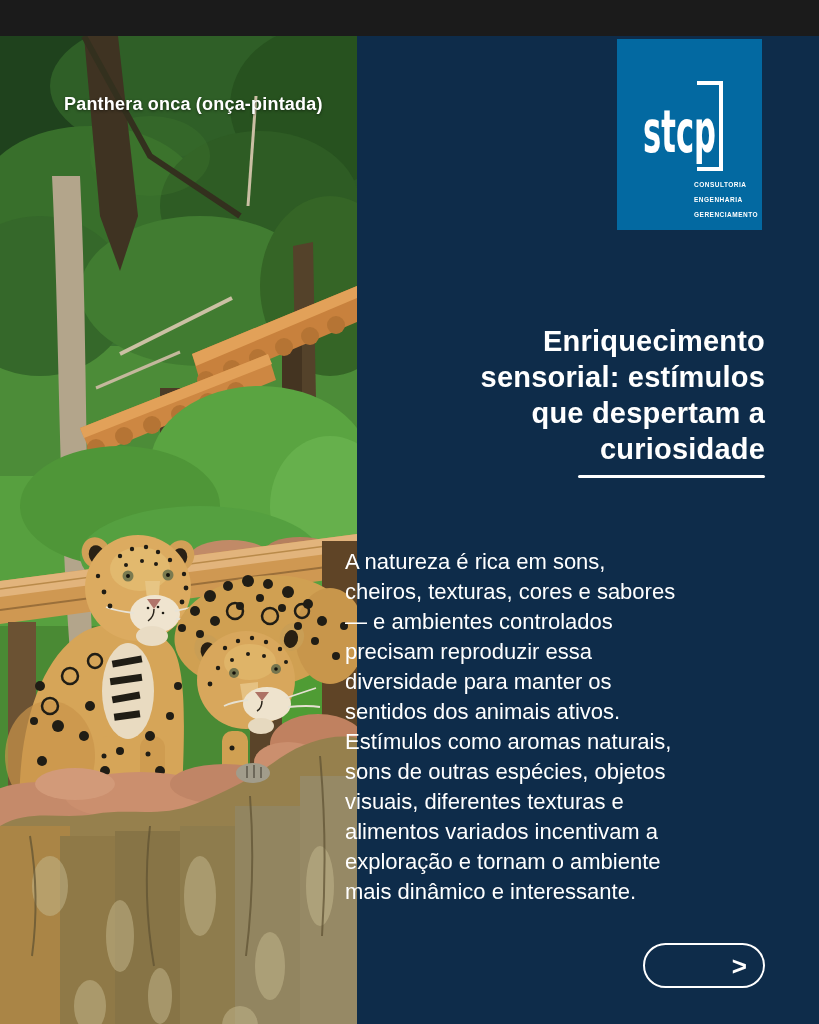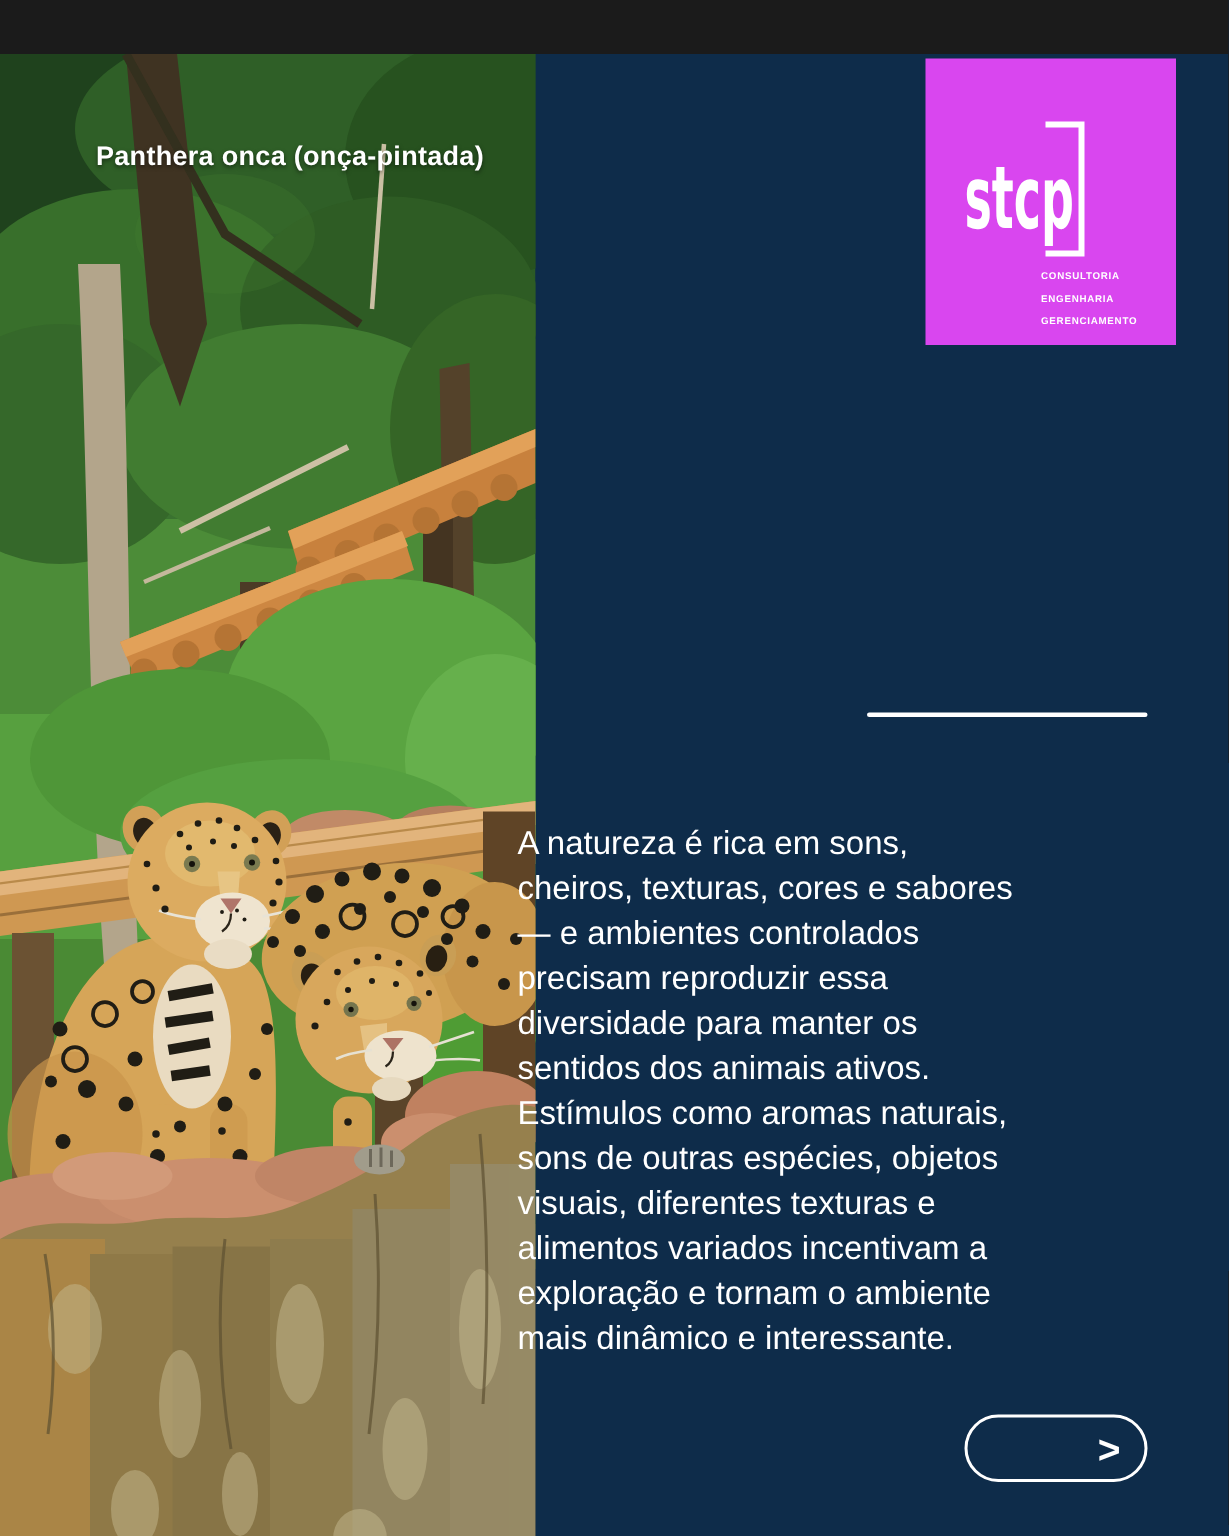--- a/index.html
+++ b/index.html
@@ -4,21 +4,21 @@
 <style>
   html,body{margin:0;padding:0;background:#1b1b1b;}
   .canvas{position:relative;width:819px;height:1024px;background:#0e2c4a;overflow:hidden;
           font-family:"Liberation Sans",sans-serif;margin-top:36px;}
   
   .photo{position:absolute;left:0;top:0;width:357px;height:1024px;}
   .photo svg{display:block;width:357px;height:1024px;}
   .caption{position:absolute;left:64px;top:58px;color:#ffffff;font-size:18px;font-weight:bold;
            letter-spacing:.2px;text-shadow:0 1px 3px rgba(0,0,0,.5);white-space:nowrap;}
   
-  .logo-card{position:absolute;left:617px;top:3px;width:145px;height:191px;background:#d946ef;padding-left:22px;}
+  .logo-card{position:absolute;left:617px;top:3px;width:145px;height:191px;background:#0369a1;}
   .logo-mark{position:absolute;left:0;top:0;width:145px;height:135px;}
   .logo-mark text{fill:#ffffff;font-family:"DejaVu Sans",sans-serif;font-weight:bold;font-size:58px;}
   .logo-mark .bracket{fill:none;stroke:#ffffff;stroke-width:4;}
   .tagline{position:absolute;left:77px;top:138px;color:#ffffff;font-weight:bold;font-size:6.5px;
            line-height:15px;letter-spacing:.5px;}
   
   .heading{position:absolute;top:268px;right:54px;width:420px;color:#ffffff;font-size:29px;
            line-height:36px;font-weight:bold;text-align:right;white-space:pre-line;letter-spacing:.2px;}
   .divider{position:absolute;top:439px;right:54px;width:187px;height:3px;background:#ffffff;border-radius:2px;}
   .body-text{position:absolute;top:489px;right:54px;width:420px;color:#ffffff;font-size:22px;
@@ -298,20 +298,24 @@
       <text x="26" y="113" textLength="73" lengthAdjust="spacingAndGlyphs">stcp</text>
       <path class="bracket" d="M80 44 H104 V130 H80"></path>
     </svg>
     <div class="tagline">
       <div>CONSULTORIA</div>
       <div>ENGENHARIA</div>
       <div>GERENCIAMENTO</div>
     </div>
   </div>
 
+  <h1 class="heading">Enriquecimento
+sensorial: estímulos
+que despertam a
+curiosidade</h1>
   <div class="divider"></div>
   <p class="body-text">A natureza é rica em sons,
 cheiros, texturas, cores e sabores
 — e ambientes controlados
 precisam reproduzir essa
 diversidade para manter os
 sentidos dos animais ativos.
 Estímulos como aromas naturais,
 sons de outras espécies, objetos
 visuais, diferentes texturas e

